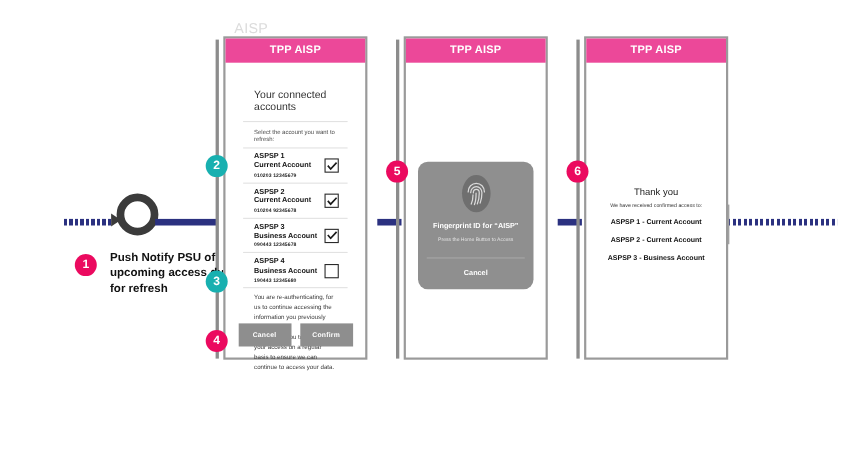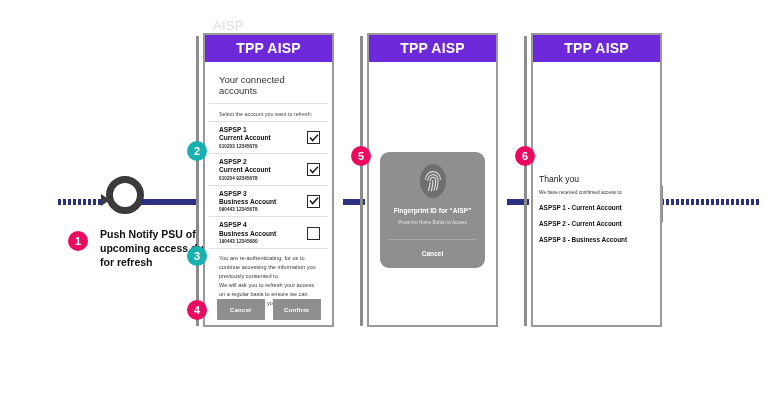--- a/index.html
+++ b/index.html
@@ -132,31 +132,31 @@
     width: 131px;
     background: #ffffff;
     border: 2px solid #9a9a9a;
     box-sizing: border-box;
   }
   .phone-1 { left: 203px; height: 294px; }
   .phone-2 { left: 367px; height: 294px; }
   .phone-3 { left: 531px; height: 294px; }
 
   .phone-header {
-    background: #6d28d9;
+    background: #ec4899;
     color: #ffffff;
-    font-size: 14px;
+    font-size: 10px;
     font-weight: 700;
     text-align: center;
     padding: 5px 0 6px;
     letter-spacing: .2px;
   }
 
   .phone-body {
-    padding: 0;
+    padding: 12px;
     height: calc(100% - 25px);
     position: relative;
     box-sizing: border-box;
   }
 
   
   .s1-title {
     font-size: 9.5px;
     color: #333333;
     padding: 12px 10px 7px;
@@ -287,21 +287,21 @@
     font-weight: 700;
     color: #ffffff;
     padding: 10px 0 11px;
   }
 
   
   .ty-wrap {
     position: absolute;
     left: 0; right: 0;
     top: 112px;
-    text-align: left;
+    text-align: center;
     padding: 0 6px;
   }
   .ty-title {
     font-size: 8.6px;
     color: #1a1a1a;
     margin-bottom: 6px;
   }
   .ty-sub {
     font-size: 4.8px;
     color: #333333;

